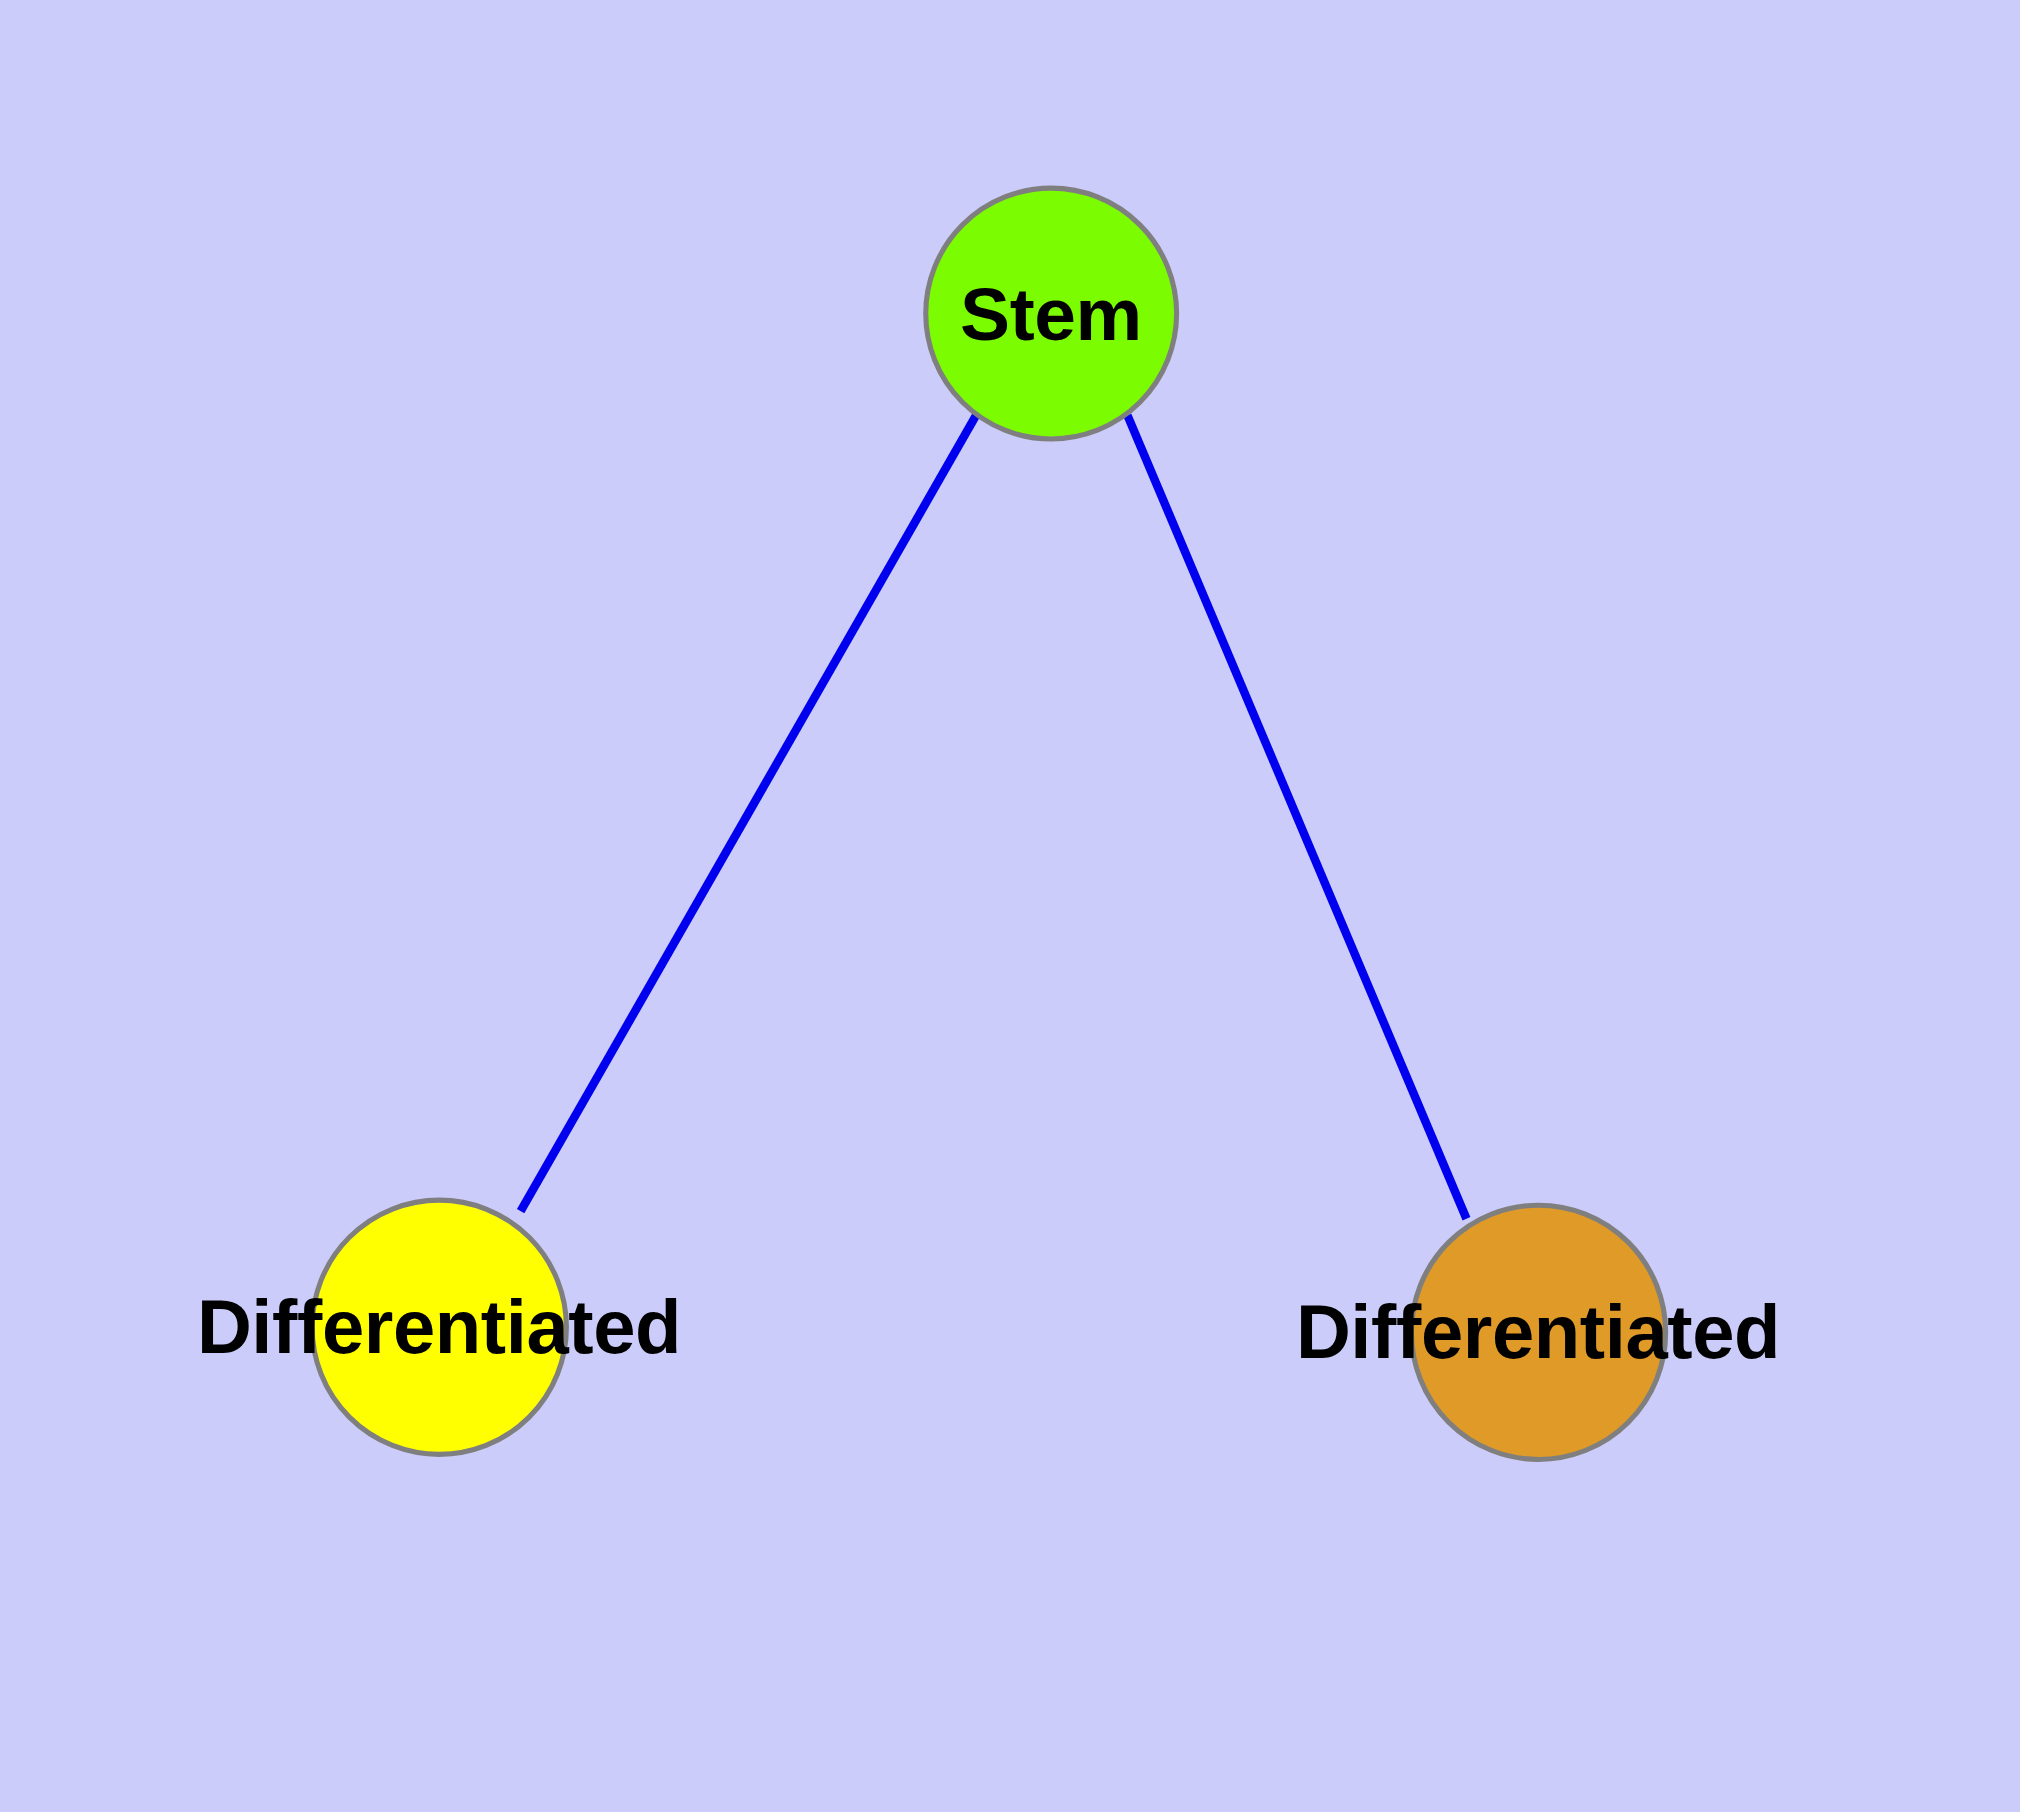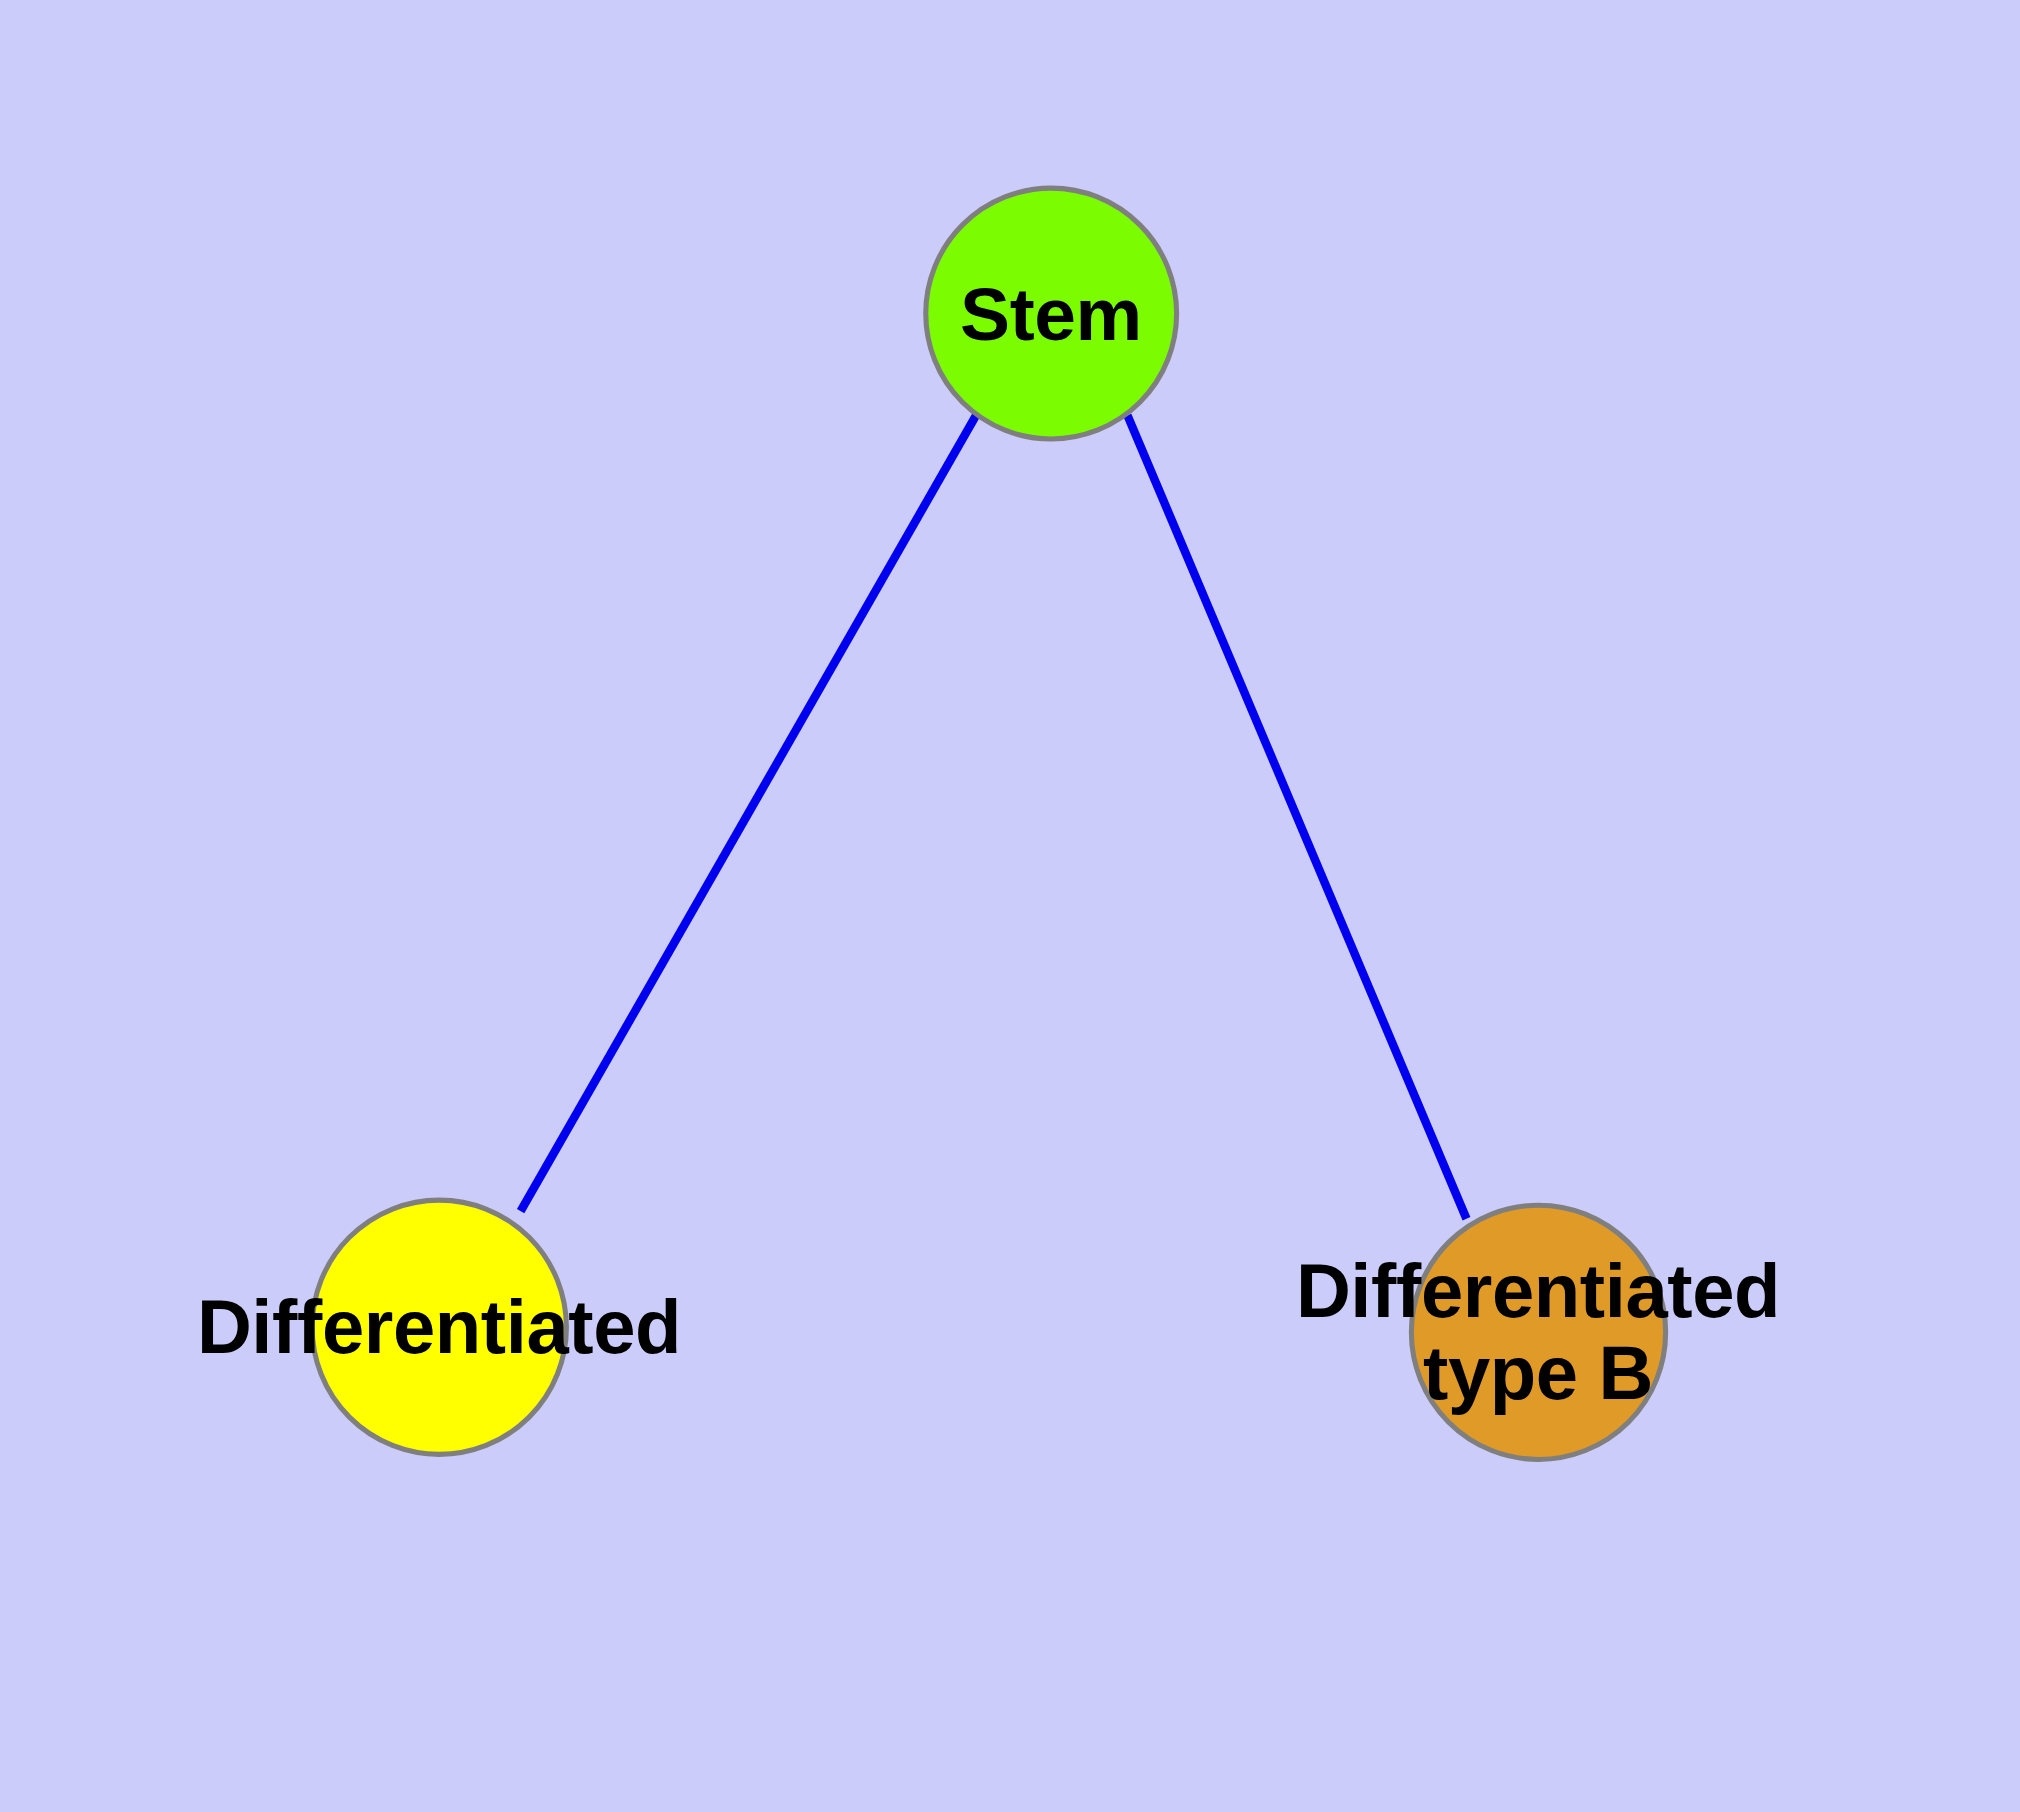--- a/index.html
+++ b/index.html
@@ -60,18 +60,17 @@
 
   <div id="labels-layer">
       <div class="node-label" style="left: 1051px; top: 314px; font-size: 75px;">
         <span>Stem</span>
       </div>
       <div class="node-label" style="left: 439px; top: 1327px; font-size: 76px;">
         <span>Differentiated</span>
       </div>
       <div class="node-label" style="left: 1538px; top: 1332px; font-size: 76px;">
         <span>Differentiated</span>
-        <span>type B</span>
       </div>
     </div>
 
 </div>
 
 
 </body></html>

